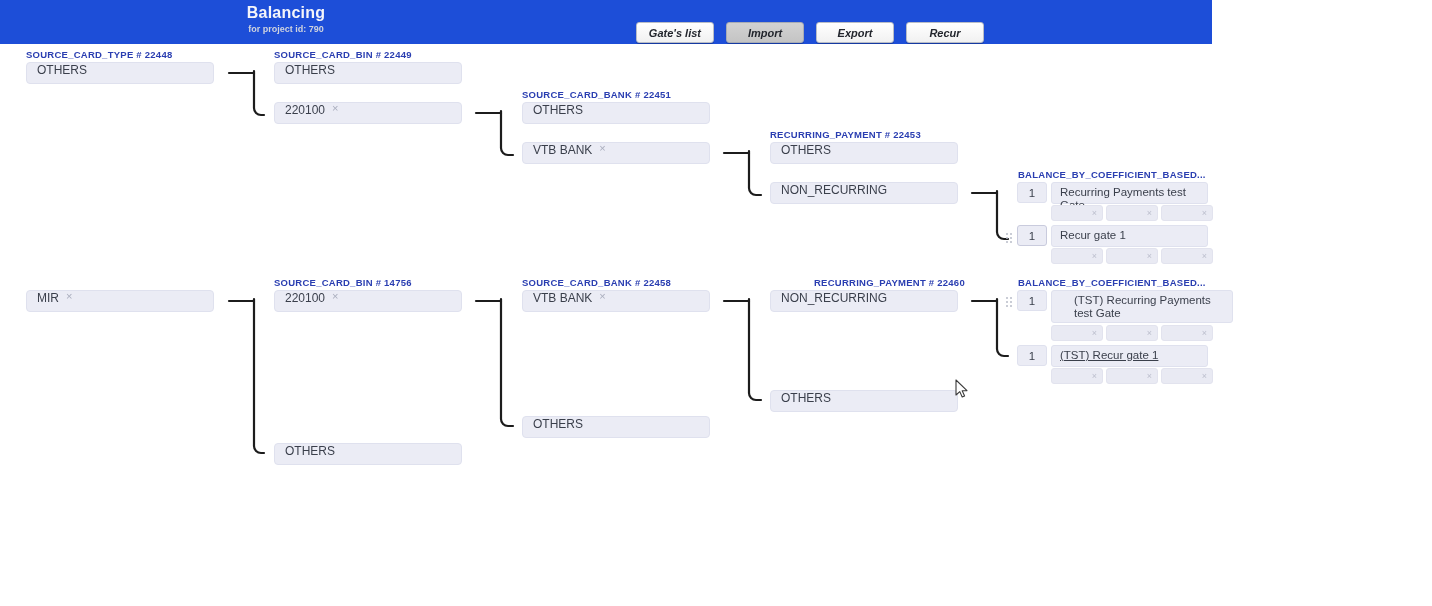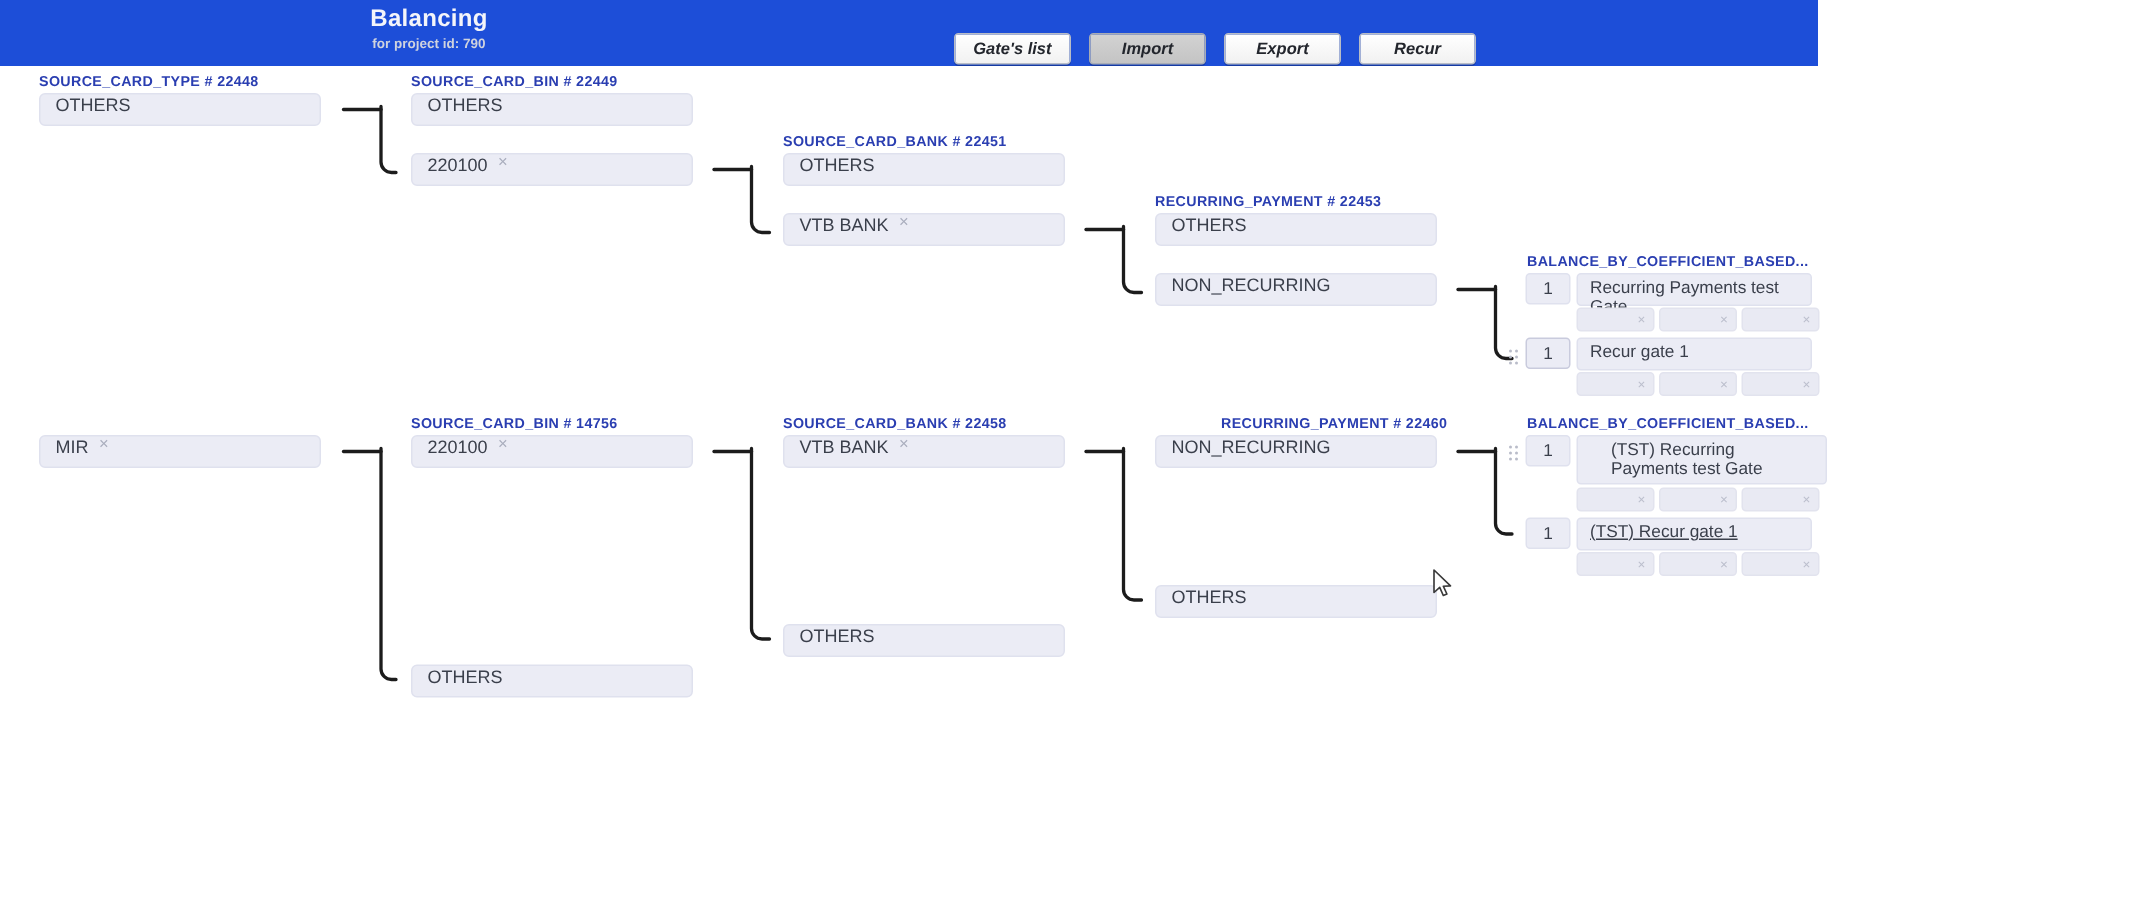--- a/index.html
+++ b/index.html
@@ -257,21 +257,21 @@
 
   <div class="dots" style="left:1006px; top:251px;">
     <i></i>
       <i></i>
       <i></i>
       <i></i>
       <i></i>
       <i></i>
   </div>
   <div class="gate-weight" style="left:1017px; top:246px;">1</div>
-  <div class="gate-name" style="left:1051px; top:246px; width:167px; height:33px;padding-left:22px;">(TST) Recurring Payments test Gate</div>
+  <div class="gate-name" style="left:1051px; top:246px; width:182px; height:33px;padding-left:22px;">(TST) Recurring Payments test Gate</div>
   <div class="slotrow" style="left:1051px; top:281px;">
     <div class="slot">
         <span class="sx">×</span>
       </div>
     <div class="slot">
         <span class="sx">×</span>
       </div>
     <div class="slot">
         <span class="sx">×</span>
       </div>

